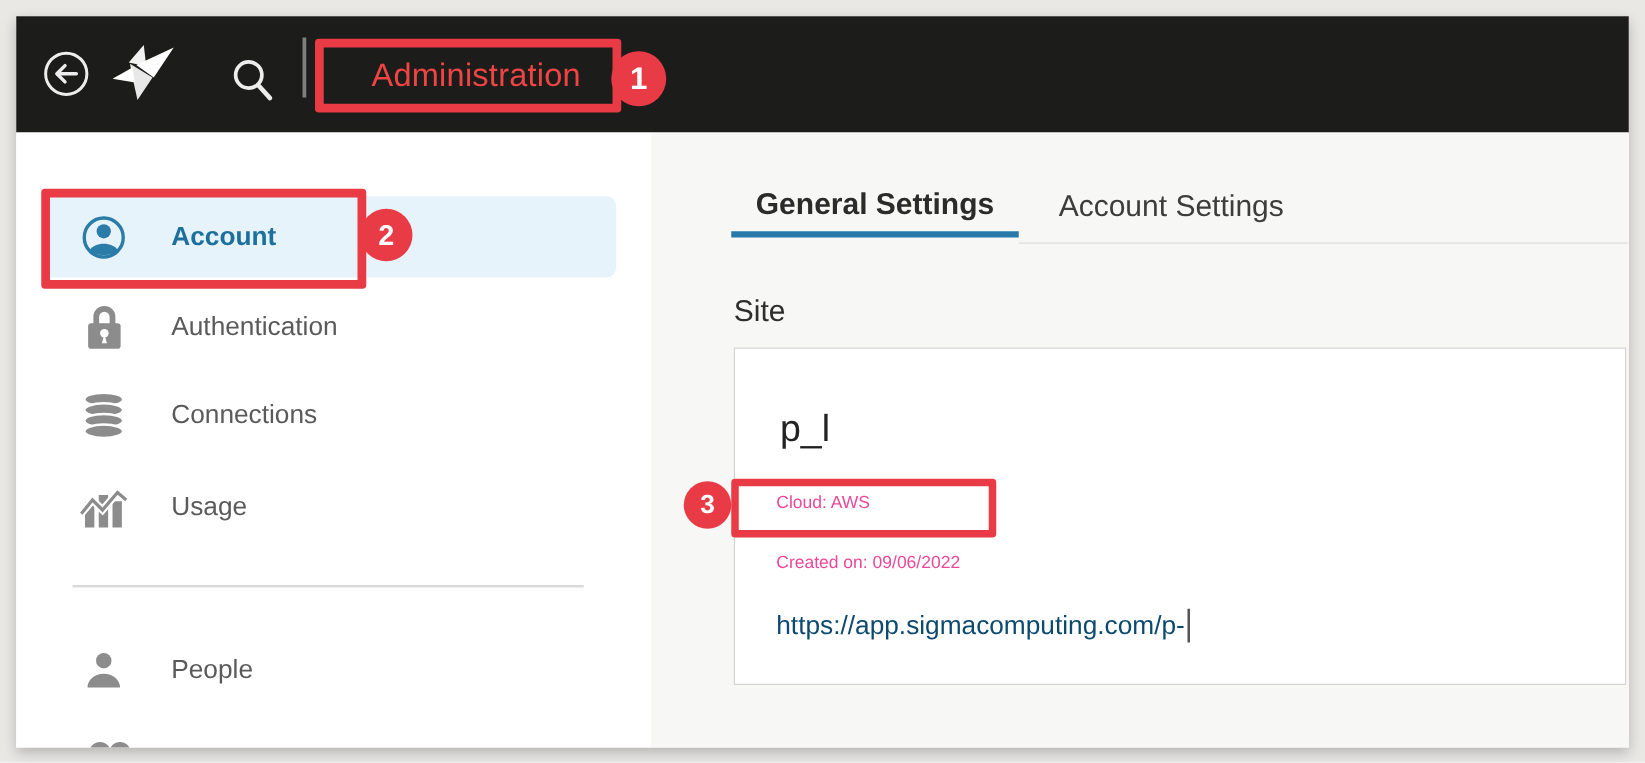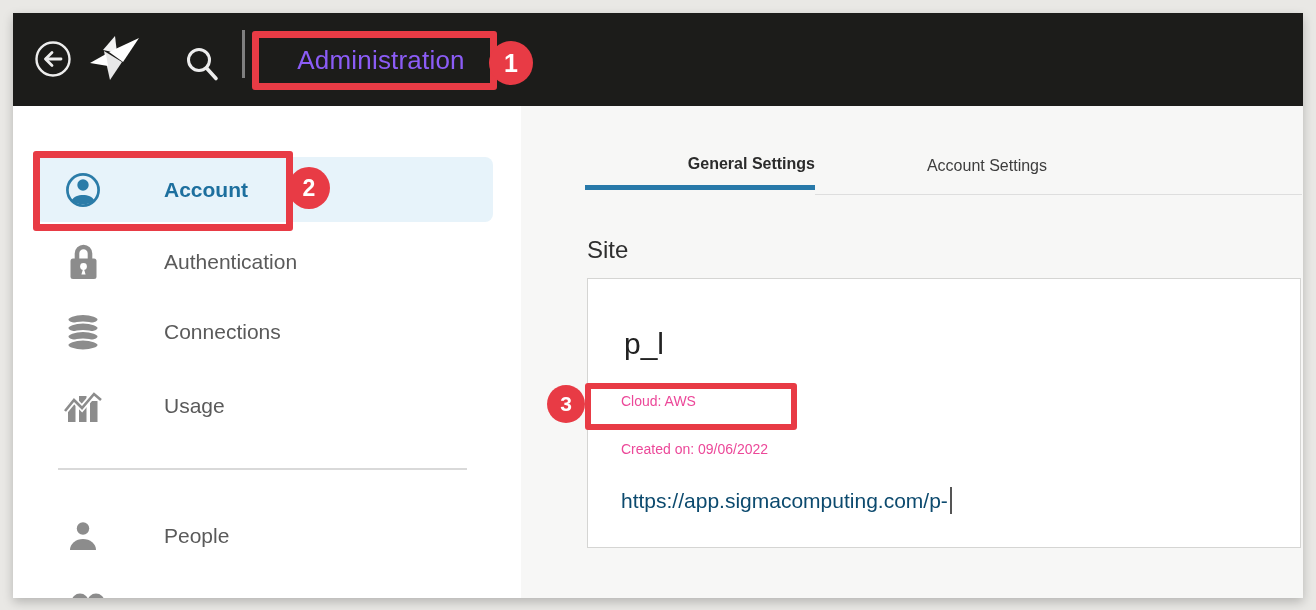--- a/index.html
+++ b/index.html
@@ -20,47 +20,47 @@
     background:#1c1c1a;
   }
   .topbar .icon-btn { position:absolute; cursor:pointer; }
   .tb-divider {
     position:absolute; left:229px; top:17px; width:3px; height:48px;
     background:#7f7f7f;
   }
   .tb-title {
     position:absolute; left:239px; top:18px; width:258px; height:59px;
     display:flex; align-items:center; justify-content:center;
-    color:#8b5cf6; font-size:26px; letter-spacing:0.2px;
+    color:#ef4444; font-size:26px; letter-spacing:0.2px;
   }
   
   .body { position:absolute; left:0; top:93px; width:100%; height:492px; display:flex; }
   .sidebar {
     width:508px; background:#ffffff; position:relative; overflow:hidden; flex:none;
   }
   .nav-row {
     position:absolute; left:22px; width:458px; height:65px;
     display:flex; align-items:center; padding-left:28px;
     border-radius:8px; cursor:pointer;
-    color:#5a5a5a; font-size:21px;gap:27px;
+    color:#5a5a5a; font-size:21px;
   }
   .nav-row .nav-ic { width:40px; display:flex; justify-content:center; flex:none; }
   .nav-row .nav-label { margin-left:34px; }
   .nav-row.active { background:#e7f3fa; color:#1d6f9e; font-weight:bold; }
   .side-divider {
     position:absolute; left:45px; top:362px; width:409px; height:1.5px;
     background:#d9d9d9;
   }
   .partial-icon { position:absolute; left:57px; top:477px; }
   
   .main { flex:1; background:#f7f7f6; position:relative; }
   .tab {
     position:absolute; top:36px; height:48px;
-    display:flex; align-items:center; justify-content:flex-end;
-    font-size:16px; color:#3d3d3d; cursor:pointer;
+    display:flex; align-items:center; justify-content:center;
+    font-size:24px; color:#3d3d3d; cursor:pointer;
   }
   .tab.active { color:#2b2b2b; font-weight:bold; border-bottom:5.5px solid #2879a9; }
   .tab-line {
     position:absolute; left:294px; top:87.5px; width:487px; height:1.5px; background:#dedede;
   }
   .section-title {
     position:absolute; left:66px; top:130px; font-size:24px; color:#2e2e2e;
   }
   .site-card {
     position:absolute; left:66px; top:172px; width:714px; height:270px;

